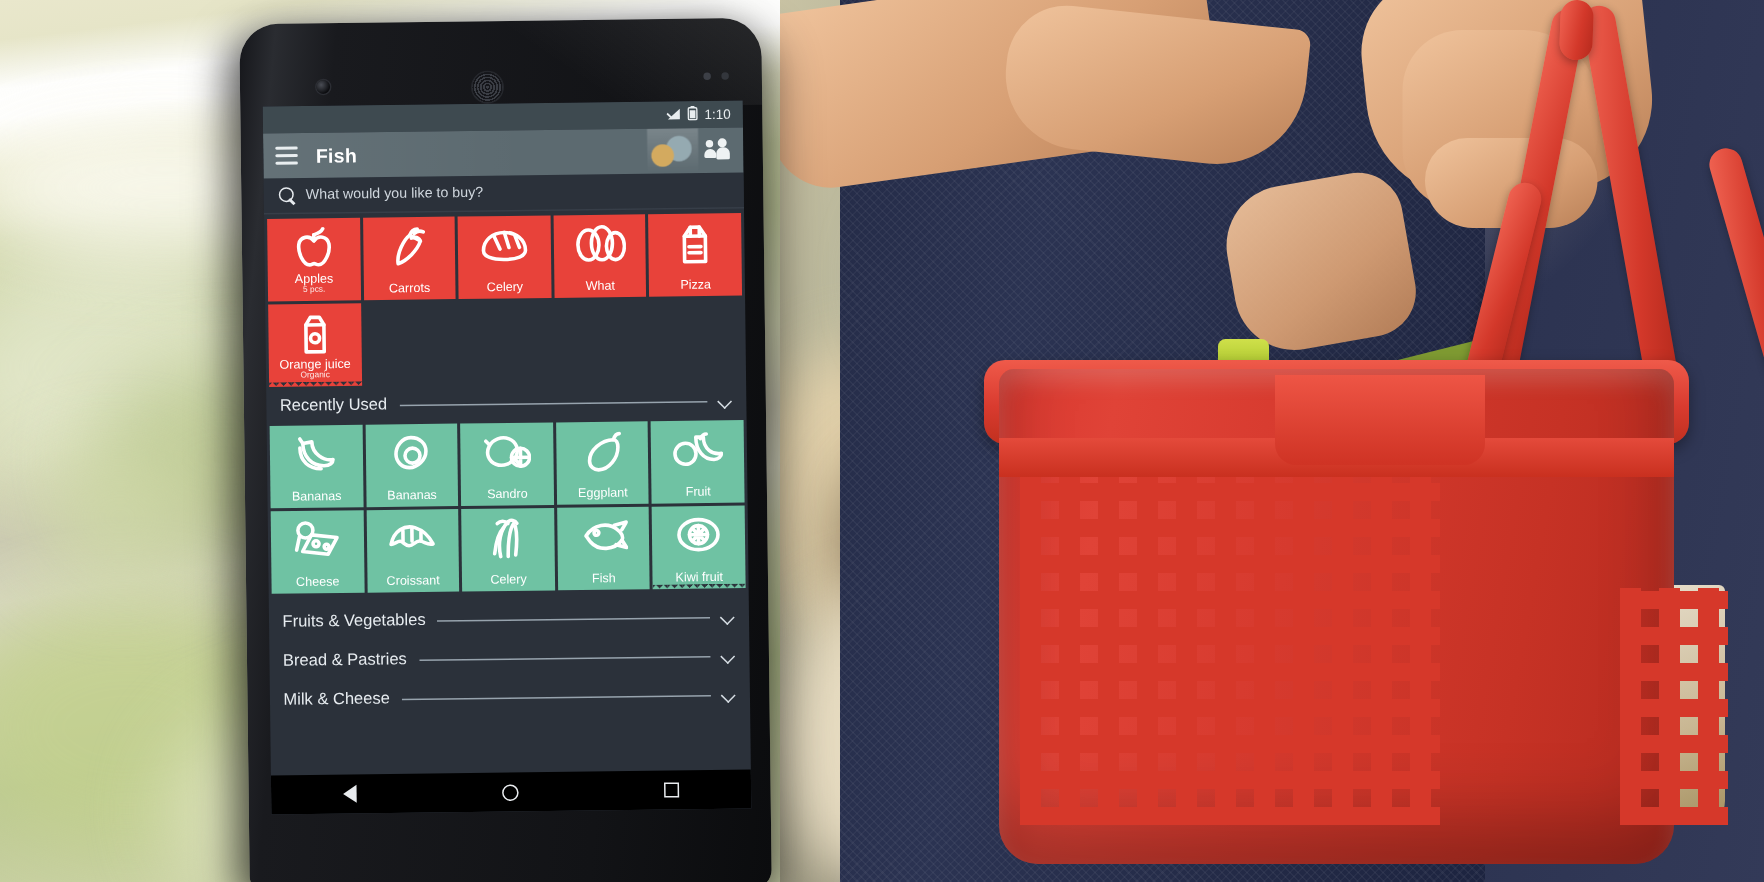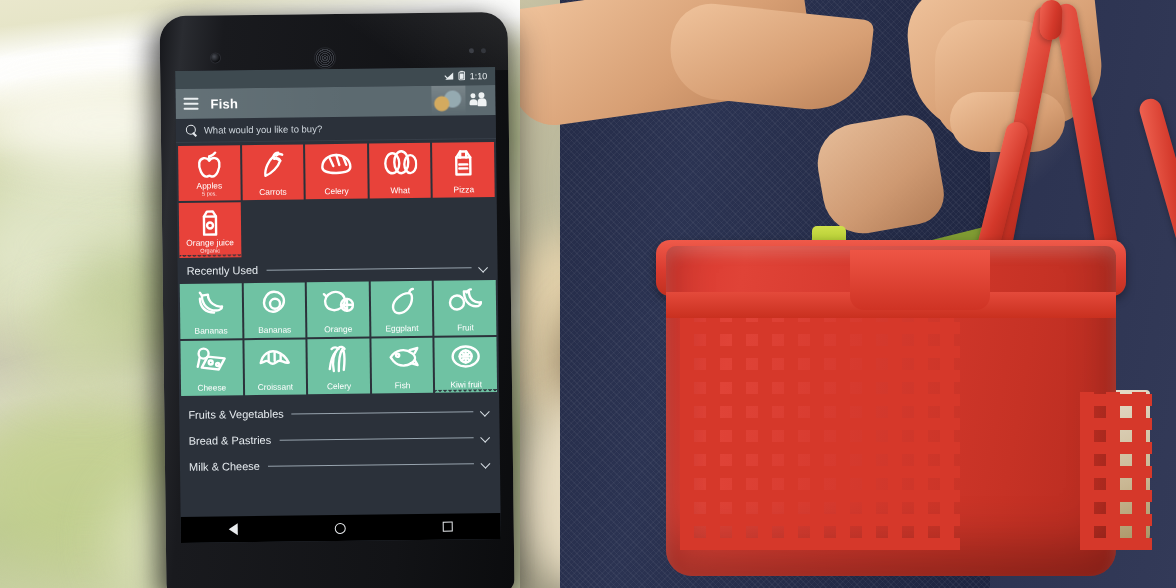--- a/index.html
+++ b/index.html
@@ -462,21 +462,21 @@
 
         <div class="tile green">
           <span class="ic">
             <svg class="line" width="32" height="26" viewBox="0 0 32 26">
               <ellipse cx="13" cy="13" rx="10" ry="9" transform="rotate(-20 13 13)"></ellipse>
               <path d="M4 8l-2-2M22 19l2 2"></path>
               <circle cx="25" cy="17" r="6"></circle>
                 <path d="M25 11v12M19 17h12"></path>
             </svg>
           </span>
-          <span class="t-label">Orange</span>
+          <span class="t-label">Sandro</span>
           <span class="t-sub"></span>
         </div>
 
         <div class="tile green">
           <span class="ic">
             <svg class="line" width="26" height="28" viewBox="0 0 26 28">
               <path d="M20 6C12 6 4 13 4 20c0 4 3 6 6 6 7 0 13-8 13-15 0-3-1-5-3-5z"></path>
               <path d="M20 6c1-3 2-4 4-4"></path>
             </svg>
           </span>

